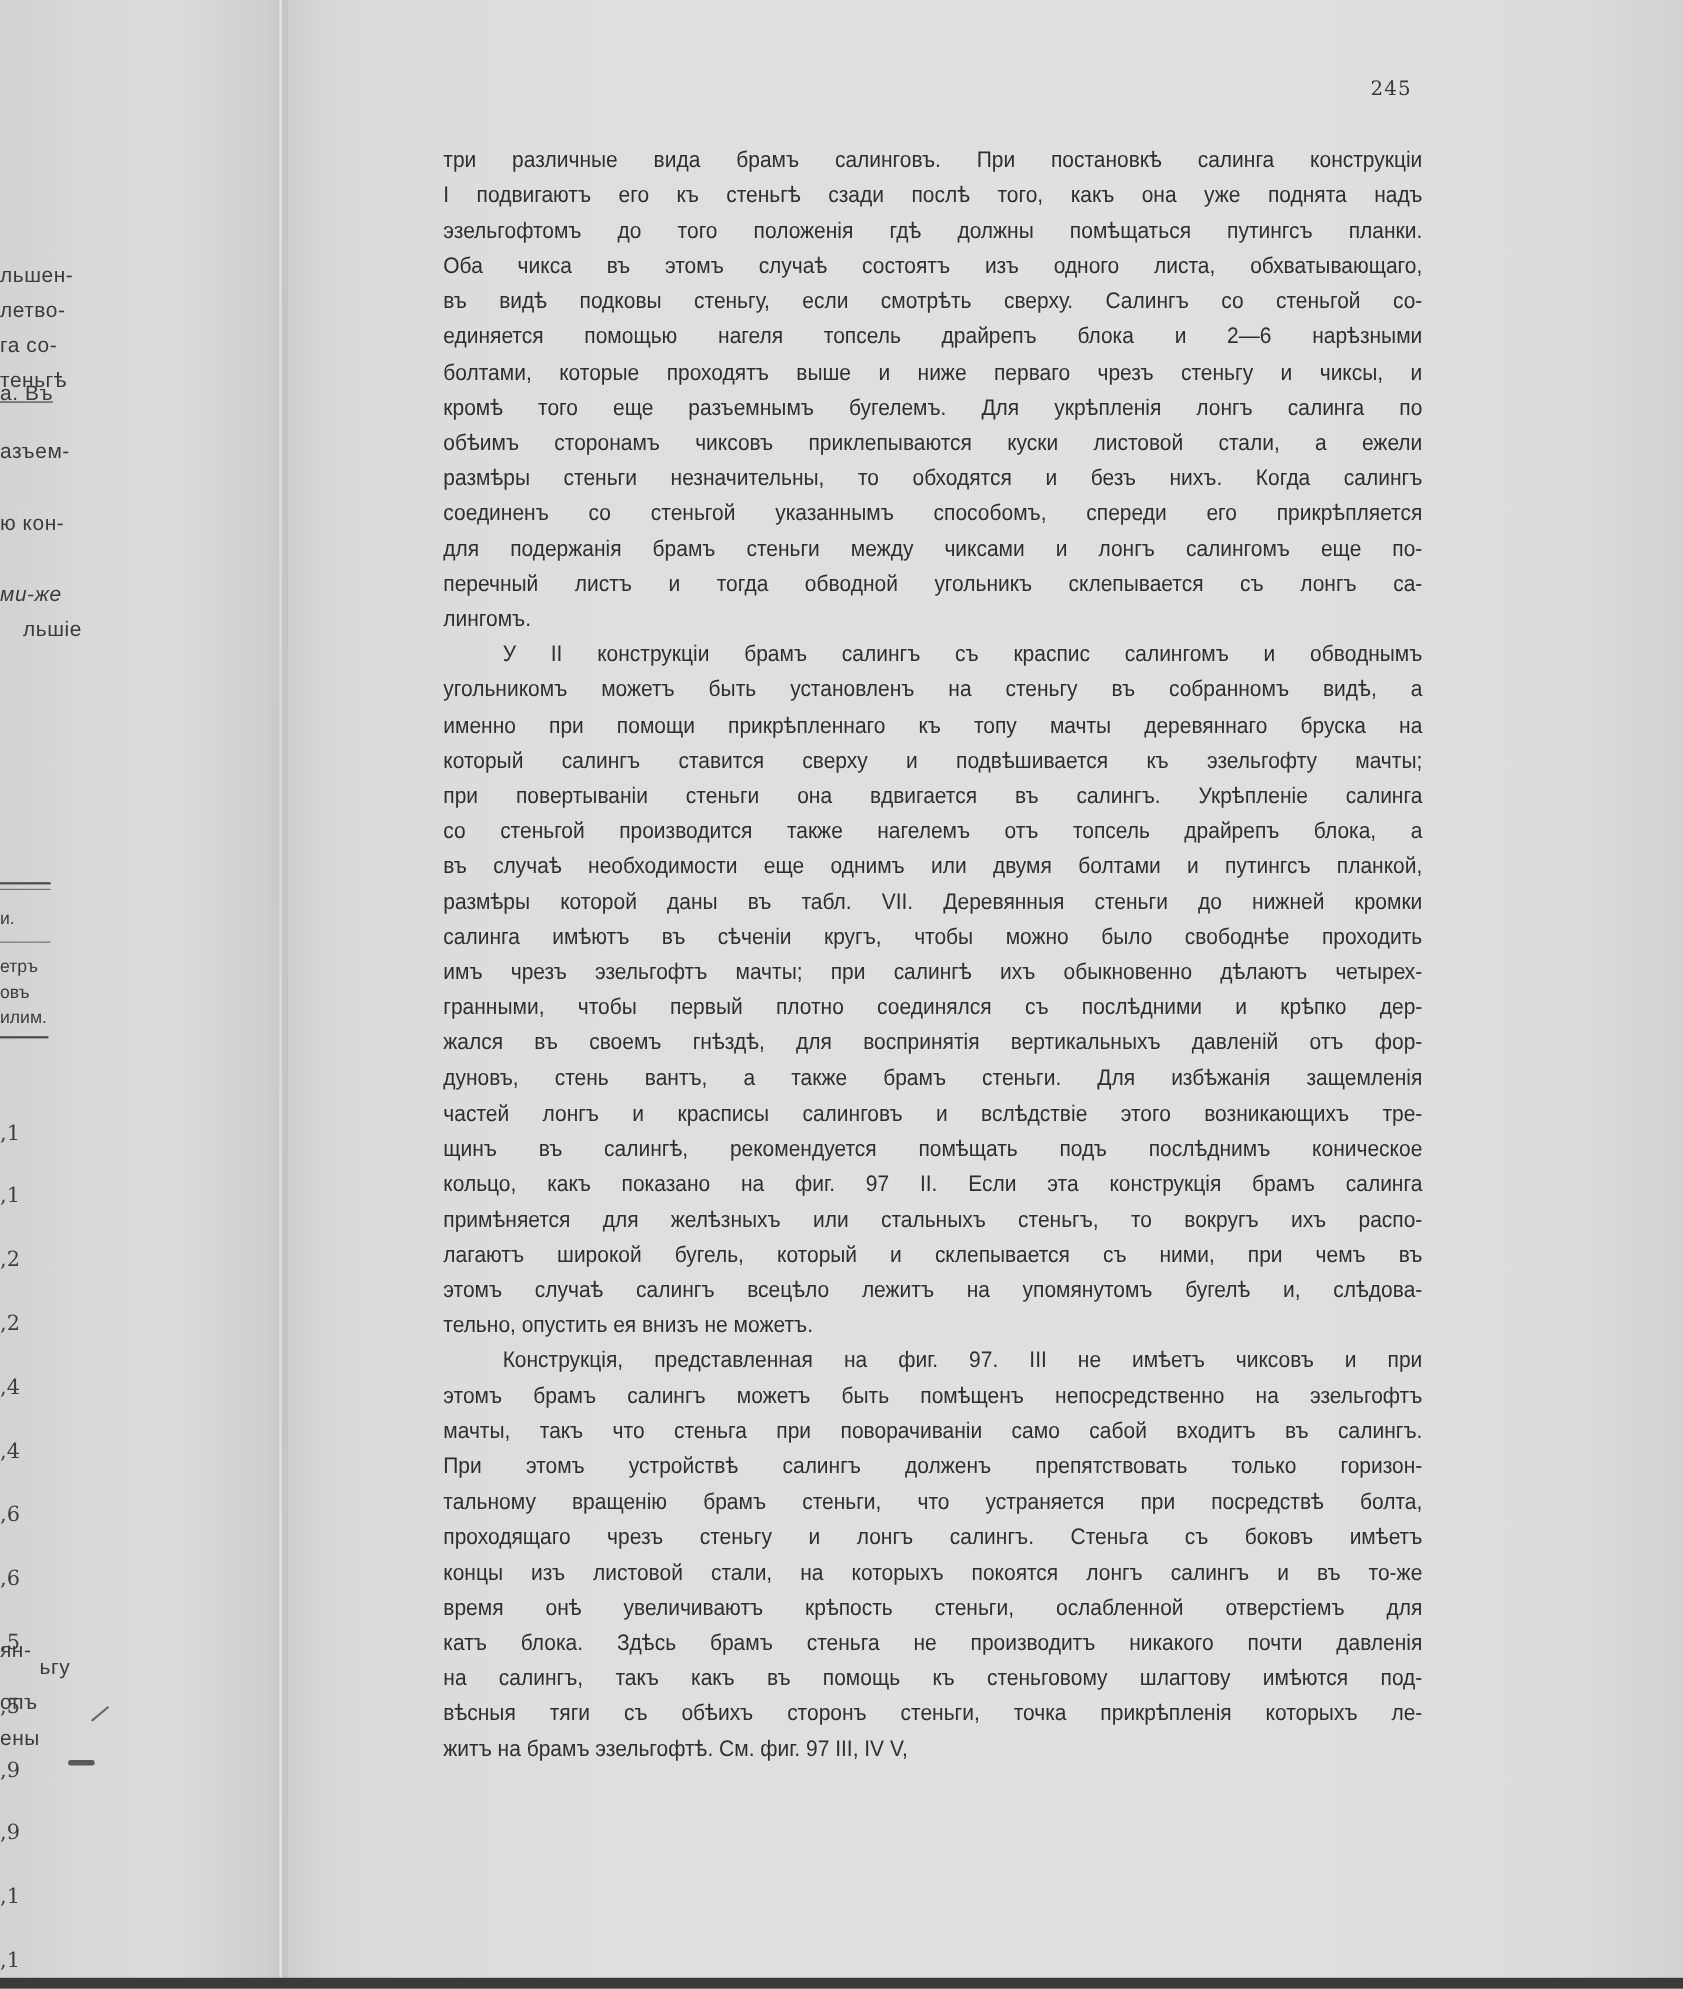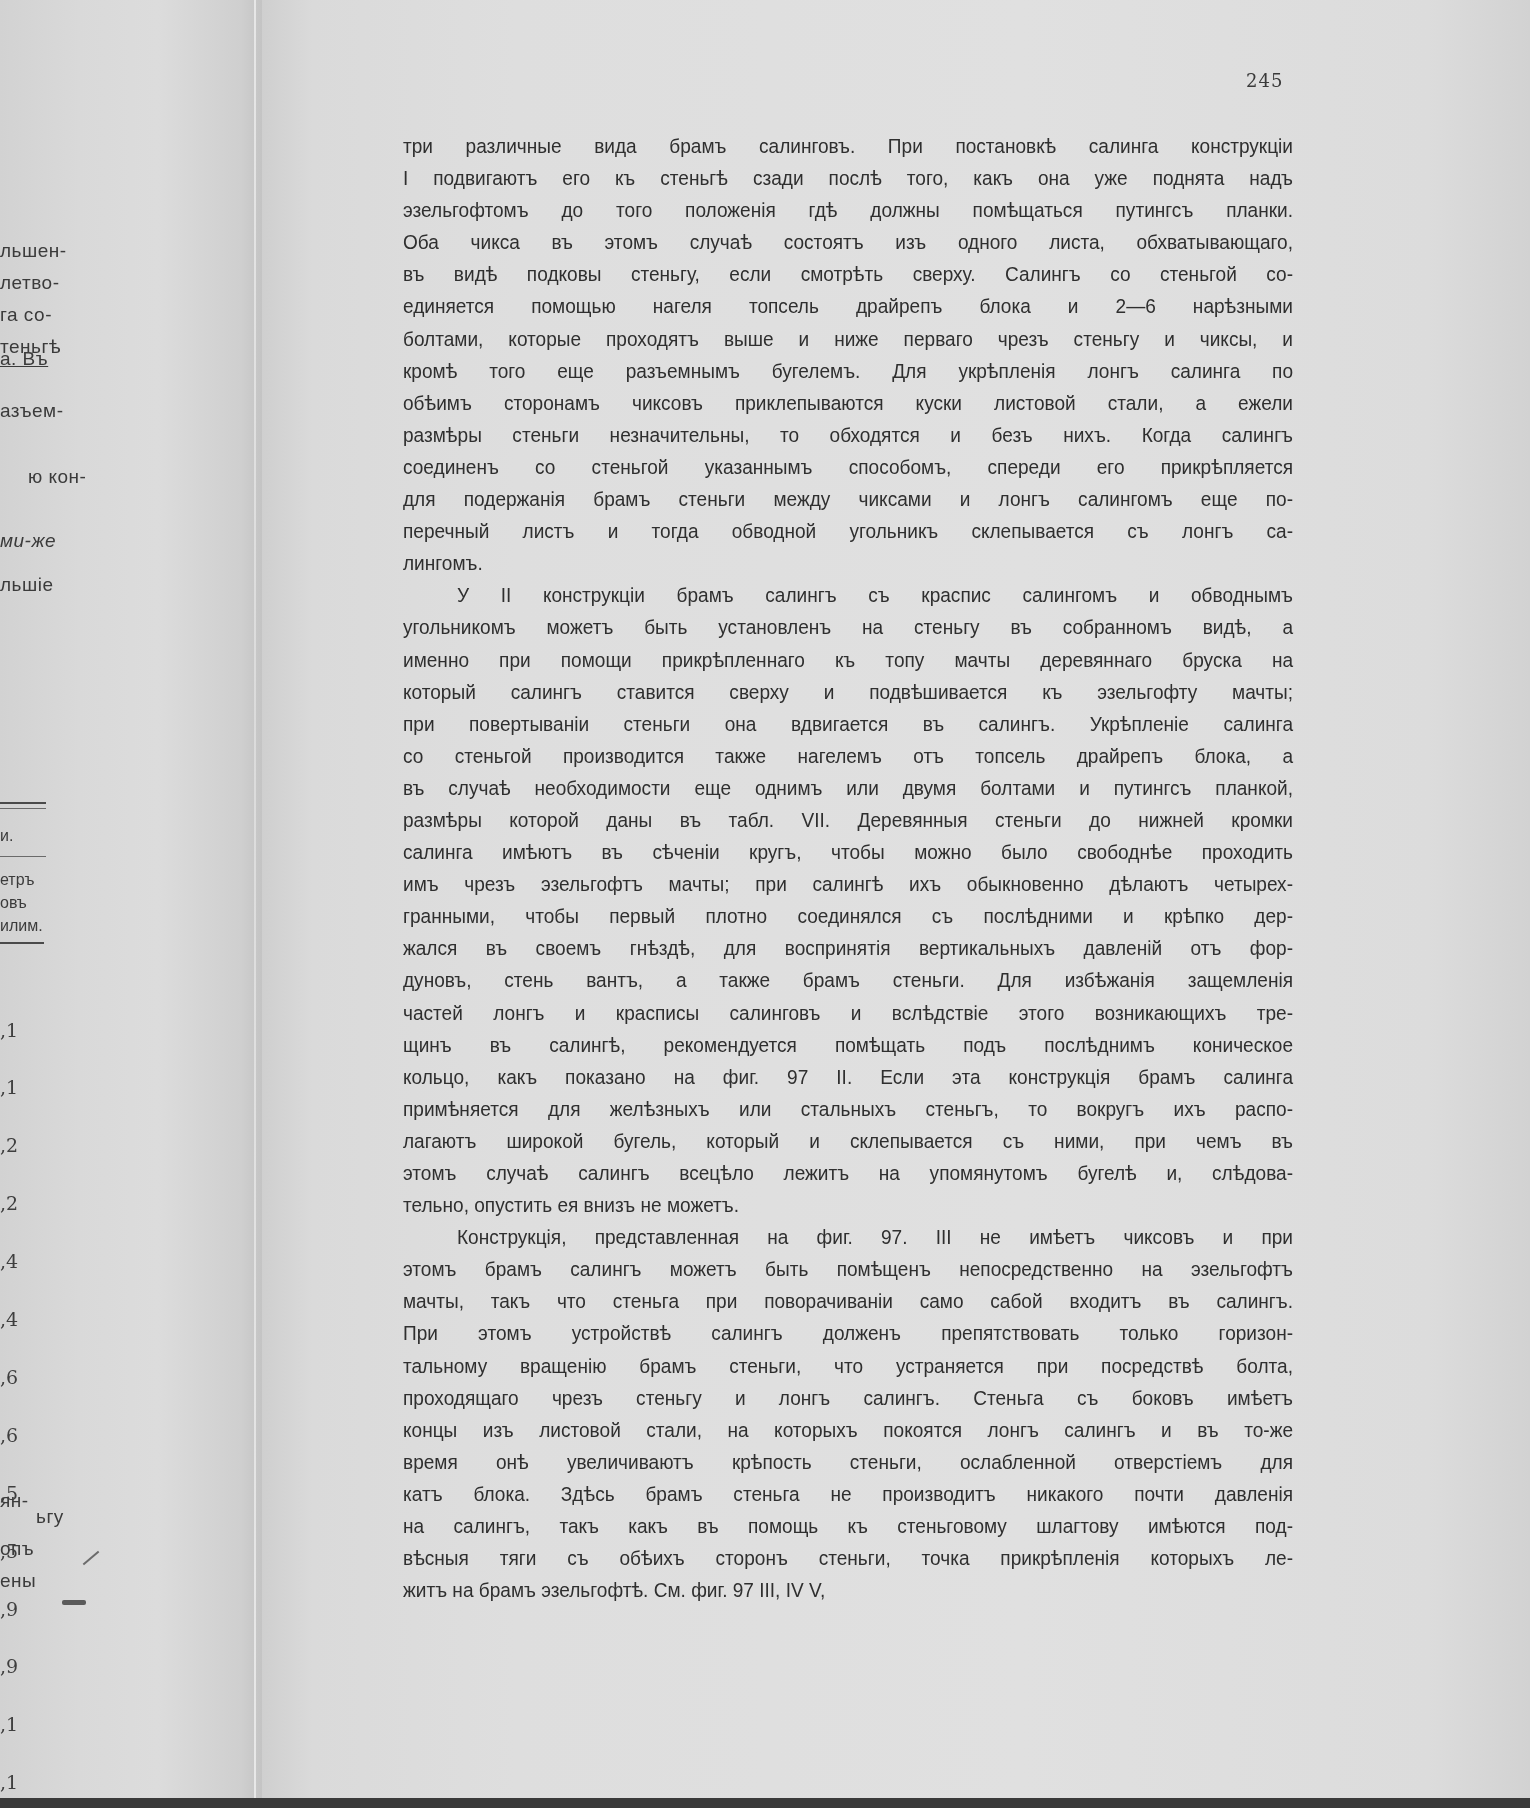--- a/index.html
+++ b/index.html
@@ -129,23 +129,23 @@
 
 <div class="left-page">
   <div class="spine-line"></div>
 
   <div class="left-text" style="top:240px;">льшен-</div>
   <div class="left-text" style="top:272px;">летво-</div>
   <div class="left-text" style="top:304px;">га со-</div>
   <div class="left-text" style="top:336px;">теньгѣ</div>
   <div class="left-text" style="top:348px;text-decoration:underline;">а.  Въ</div>
   <div class="left-text" style="top:400px;">азъем-</div>
-  <div class="left-text" style="top:466px;padding-left:28px;">ю кон-</div>
+  <div class="left-text" style="top:466px;">ю кон-</div>
   <div class="left-text" style="top:530px;font-style:italic;">ми-же</div>
-  <div class="left-text" style="top:574px;">льшіе</div>
+  <div class="left-text" style="top:562px;margin-left:21px;">льшіе</div>
 
   <div class="left-rule" style="top:802px; width:46px;"></div>
   <div class="left-rule thin" style="top:808px; width:46px;"></div>
   <div class="left-small" style="top:824px;">и.</div>
   <div class="left-rule thin" style="top:856px; width:46px;"></div>
   <div class="left-small" style="top:868px;">
     <div>етръ</div>
     <div>овъ</div>
     <div>илим.</div>
   </div>

